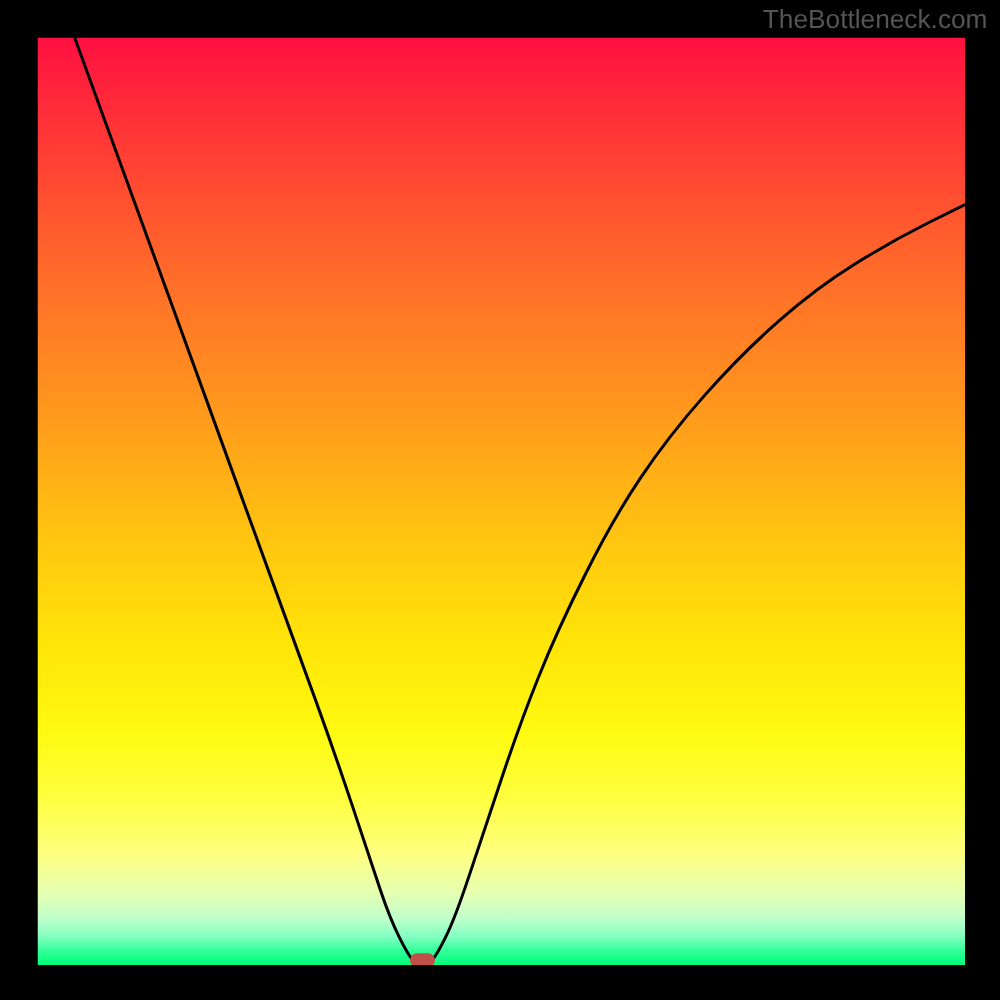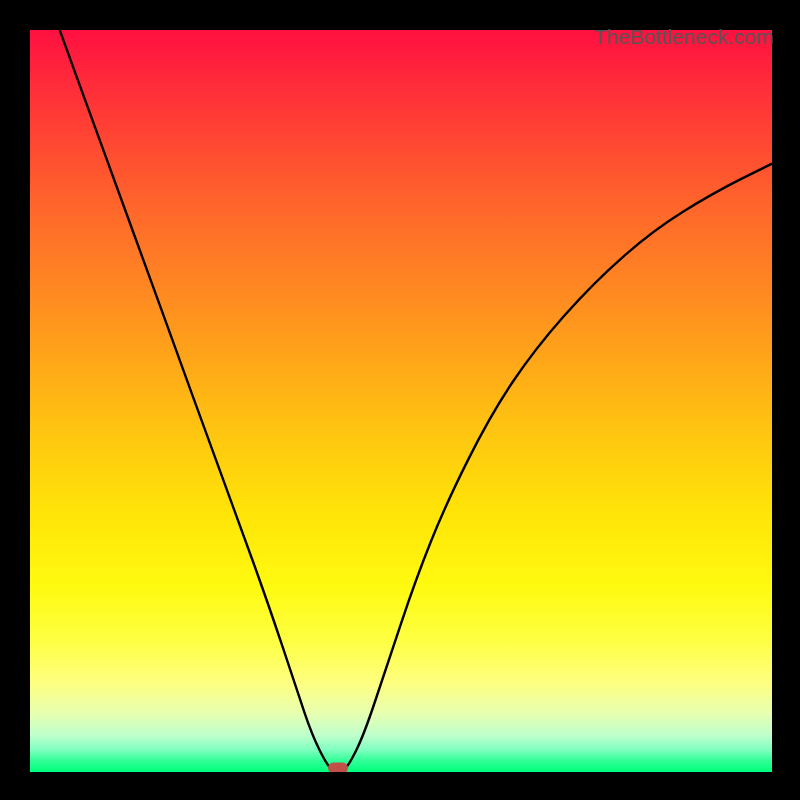--- a/index.html
+++ b/index.html
@@ -16,26 +16,25 @@
   }
   .outer-frame {
     width: 800px;
     height: 800px;
     background: #000;
     position: relative;
   }
   .watermark {
     position: absolute;
     top: 4px;
-    right: 26px;
+    right: 10px;
     color: #555;
     font-size: 21px;
     font-family: Arial, sans-serif;
     z-index: 10;
-    margin-top: 21px;
   }
   .plot-area {
     position: absolute;
     left: 30px;
     top: 30px;
     width: 742px;
     height: 742px;
     overflow: hidden;
   }
   .gradient-bg {

